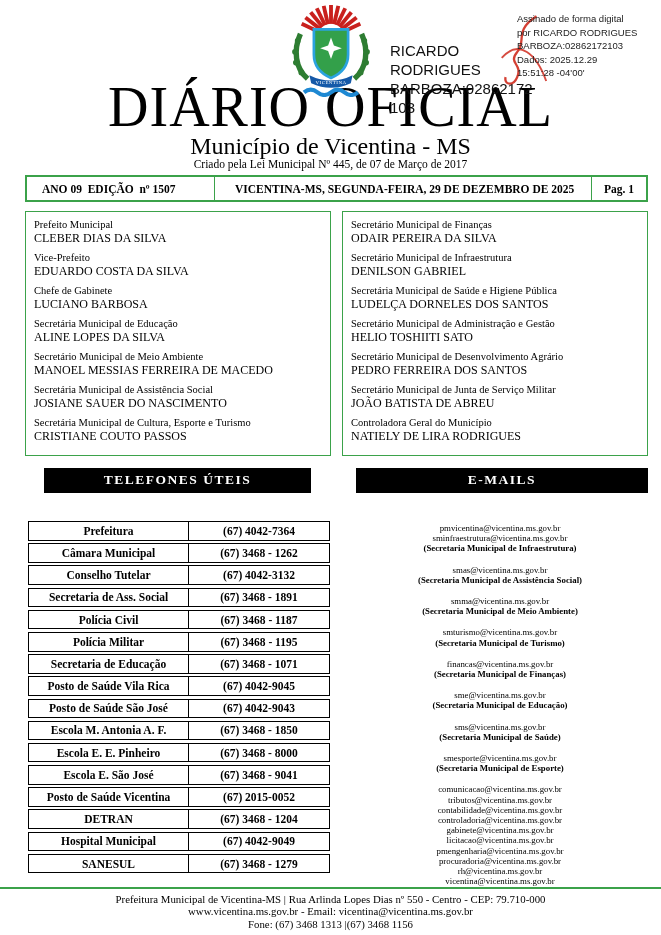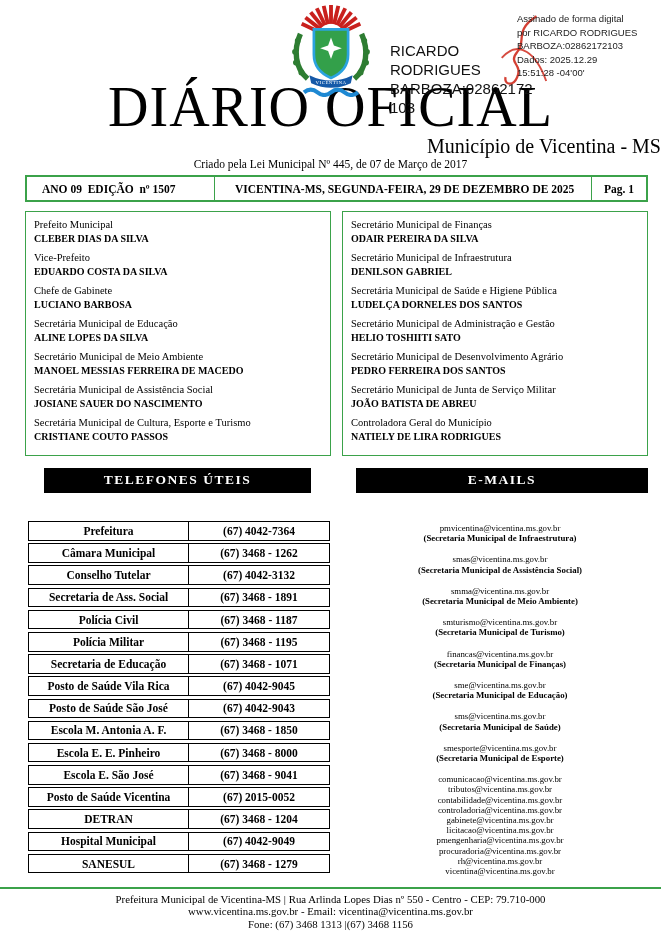--- a/index.html
+++ b/index.html
@@ -17,37 +17,37 @@
     white-space:pre-line; color:#111;margin-top:29px;
   }
   .sig-flourish { position:absolute; left:494px; top:12px; width:58px; height:80px; }
   .sig-block {
     position:absolute; left:517px; top:12px; width:142px;
     font-family:"Liberation Sans", sans-serif; font-size:9.5px; line-height:13.5px;
     white-space:pre-line; color:#222;
   }
   
   .title   { text-align:center; font-size:56px; line-height:49px; margin-top:-13px; letter-spacing:1px; }
-  .subtitle{ text-align:right; font-size:20px; line-height:24px; margin-top:2px; }
+  .subtitle{ text-align:center; font-size:24px; line-height:24px; margin-top:2px; }
   .law     { text-align:center; font-size:11.5px; line-height:13px; }
   
   .infobar {
     margin:4px 13px 9px 25px; border:2px solid #3ba24a;
     display:flex; align-items:center; height:23px;
     font-weight:bold; font-size:11.5px;
   }
   .cell-edition { width:172px; padding-left:15px; border-right:1.5px solid #3ba24a; white-space:pre; align-self:stretch; display:flex; align-items:center; }
   .cell-date    { flex:1; padding-left:20px; border-right:1.5px solid #3ba24a; align-self:stretch; display:flex; align-items:center; }
   .cell-page    { width:54px; text-align:center; }
   
   .officials-row { display:flex; gap:11px; margin:0 13px 0 25px; }
   .off-box { flex:1; border:1.5px solid #3ba24a; padding:7px 8px; height:245px; box-sizing:border-box; overflow:hidden; }
   .official  { margin-bottom:7px; }
   .off-role  { font-size:10.5px; line-height:12.5px; }
-  .off-name  { font-size:10px; line-height:13.5px; font-weight:bold; }
+  .off-name  { font-size:12px; line-height:13.5px; font-weight:normal; }
   
   .banners { display:flex; margin:12px 13px 0 25px; }
   .banner {
     background:#000000; color:#fff; font-weight:bold; font-size:13.5px;
     letter-spacing:1.5px; text-align:center; padding:4px 0 5px;
   }
   .banner-tel  { width:267px; margin-left:19px; }
   .banner-mail { width:292px; margin-left:auto; }
   
   .content-row { display:flex; margin:28px 11px 0 28px; }
@@ -265,20 +265,21 @@
         </div>
       <div class="phone-row">
           <div class="phone-cell phone-name">SANESUL</div>
           <div class="phone-cell phone-num">(67) 3468 - 1279</div>
         </div>
     </div>
 
     <div class="emails">
       <div class="email-group">
         <div class="email-line">pmvicentina@vicentina.ms.gov.br</div>
+        <div class="email-line">sminfraestrutura@vicentina.ms.gov.br</div>
         <div class="email-label">(Secretaria Municipal de Infraestrutura)</div>
       </div>
       <div class="email-group">
         <div class="email-line">smas@vicentina.ms.gov.br</div>
         <div class="email-label">(Secretaria Municipal de Assistência Social)</div>
       </div>
       <div class="email-group">
         <div class="email-line">smma@vicentina.ms.gov.br</div>
         <div class="email-label">(Secretaria Municipal de Meio Ambiente)</div>
       </div>

